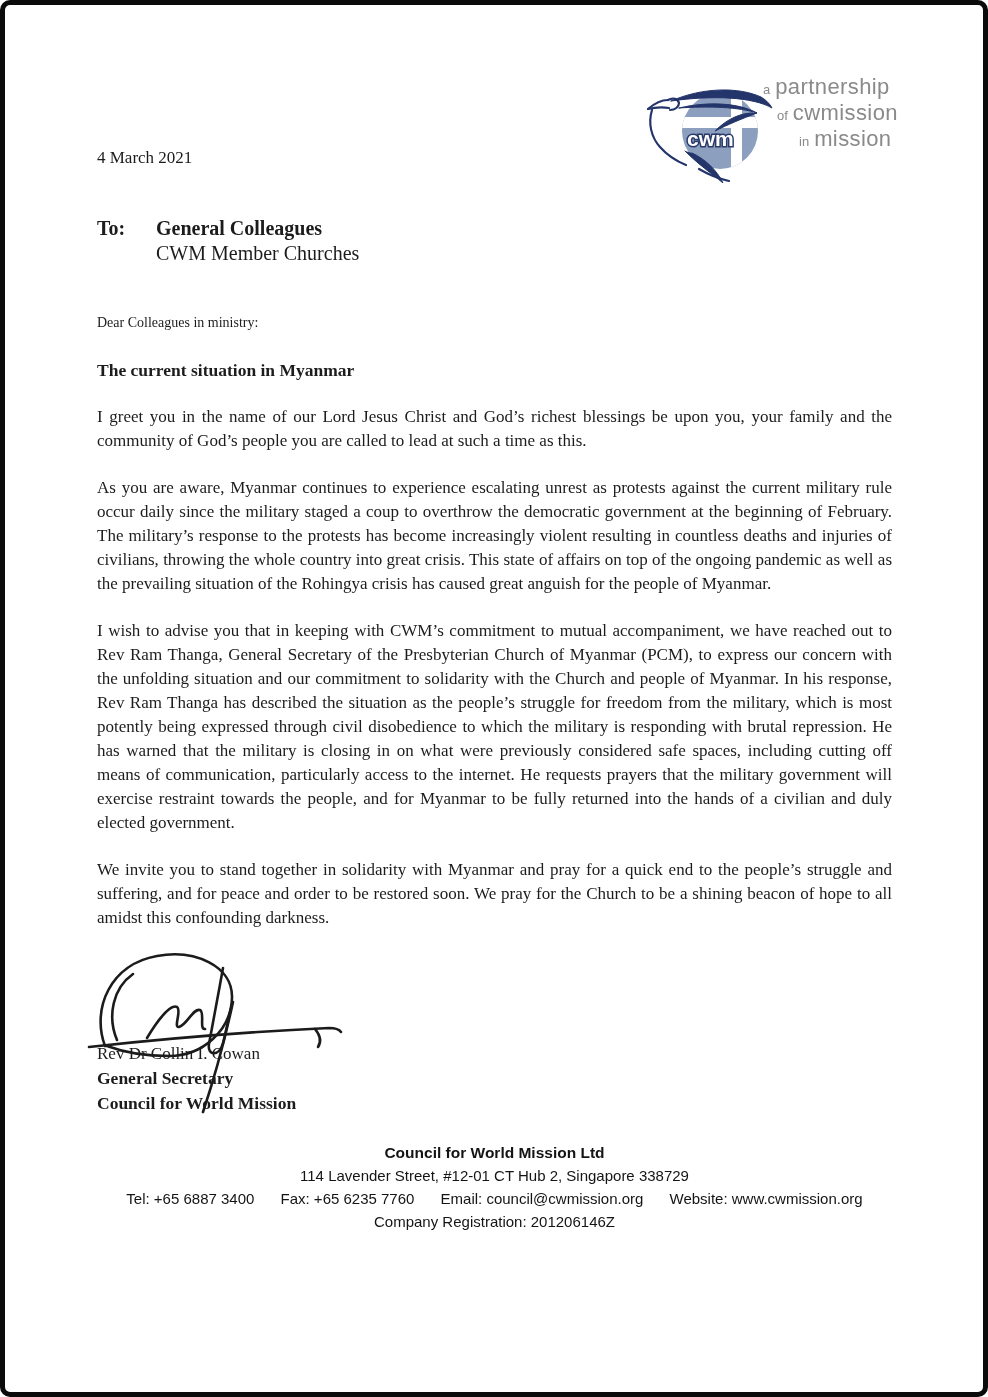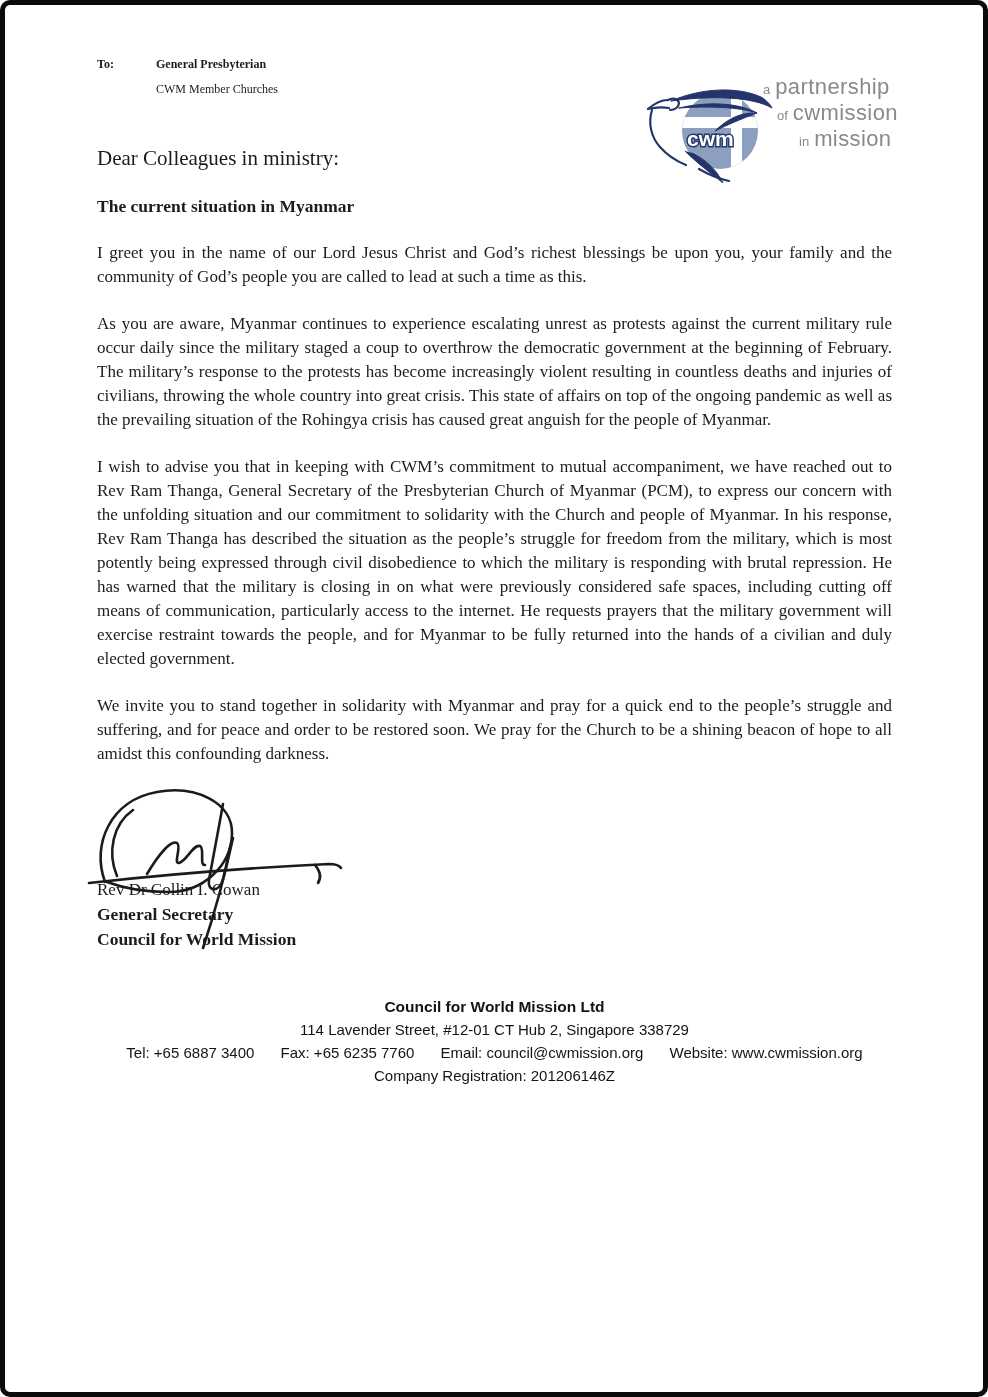--- a/index.html
+++ b/index.html
@@ -24,41 +24,41 @@
     color:#8a8a8a;
   }
   .tag-row { display:flex; align-items:baseline; line-height:23px; white-space:nowrap; }
   .tag-row.r2 { padding-left:14px; }
   .tag-row.r3 { padding-left:36px; }
   .tag-small { font-size:13px; margin-right:5px; }
   .tag-big   { font-size:22px; letter-spacing:0.4px; }
 
   
   .date { margin-top:141px; font-size:17px; line-height:23px; }
-  .to-block { margin-top:47px; display:flex; font-size:12px; line-height:25px; }
+  .to-block { margin-top:47px; display:flex; font-size:20px; line-height:25px; }
   .to-label { width:59px; font-weight:bold; }
   .to-name  { font-weight:bold; }
-  .salutation { margin-top:45px; font-size:21px; line-height:23px; }
+  .salutation { margin-top:45px; font-size:14px; line-height:23px; }
   .subject { margin-top:25px; font-size:17.5px; font-weight:bold; line-height:23px; }
   p.body-par {
     margin:23px 0 0 0;
     font-size:17px; line-height:24px;
     text-align:justify;
   }
 
   
   .sig-area { position:relative; height:96px; margin-top:14px; }
   .sig-svg { position:absolute; left:-14px; top:0; overflow:visible; pointer-events:none; }
   .sig-name  { font-size:17px;   line-height:24px; margin-top:2px; }
   .sig-title { font-size:17.5px; line-height:25px; font-weight:bold; }
   .sig-org   { font-size:17.5px; line-height:25px; font-weight:bold; }
 
   
   .footer {
-    margin-top:43px;
+    margin-top:25px;
     text-align:center;
     font-family:"Liberation Sans","DejaVu Sans",sans-serif;
     font-size:15px; line-height:23px;
     color:#141414;
   }
   .footer .company { font-weight:bold; font-size:15.5px; }
   .contact-line span { margin:0 11px; white-space:nowrap; }
 </style>
 </head>
 <body>
@@ -110,25 +110,26 @@
       <span class="tag-small">of</span>
       <span class="tag-big">cwmission</span>
     </div>
     <div class="tag-row r3">
       <span class="tag-small">in</span>
       <span class="tag-big">mission</span>
     </div>
   </div>
 
   <div class="content">
+    <div class="date">4 March 2021</div>
 
     <div class="to-block">
       <div class="to-label">To:</div>
       <div>
-        <div class="to-name">General Presbyterian</div>
+        <div class="to-name">General Colleagues</div>
         <div class="to-org">CWM Member Churches</div>
       </div>
     </div>
 
     <div class="salutation">Dear Colleagues in ministry:</div>
 
     <div class="subject">The current situation in Myanmar</div>
 
     <p class="body-par">I greet you in the name of our Lord Jesus Christ and God’s richest blessings be upon you, your family and the community of God’s people you are called to lead at such a time as this.</p>
     <p class="body-par">As you are aware, Myanmar continues to experience escalating unrest as protests against the current military rule occur daily since the military staged a coup to overthrow the democratic government at the beginning of February. The military’s response to the protests has become increasingly violent resulting in countless deaths and injuries of civilians, throwing the whole country into great crisis.  This state of affairs on top of the ongoing pandemic as well as the prevailing situation of the Rohingya crisis has caused great anguish for the people of Myanmar.</p>

